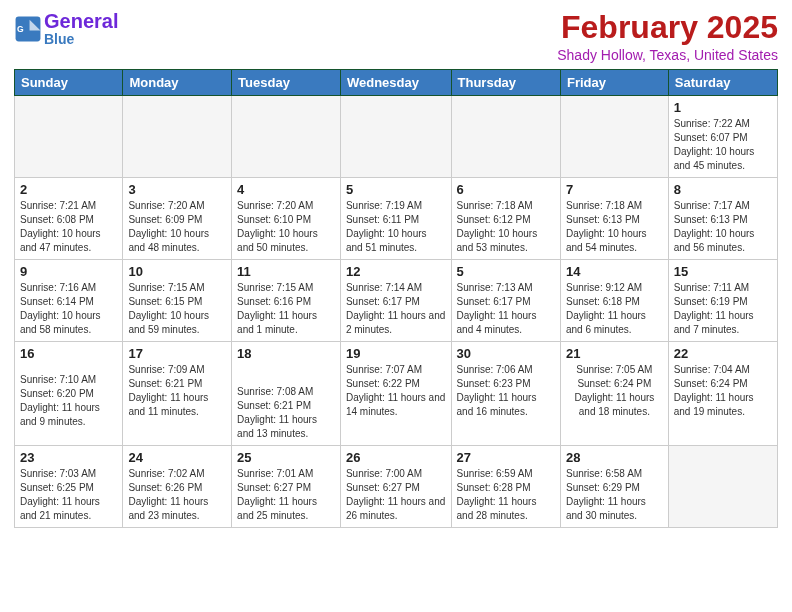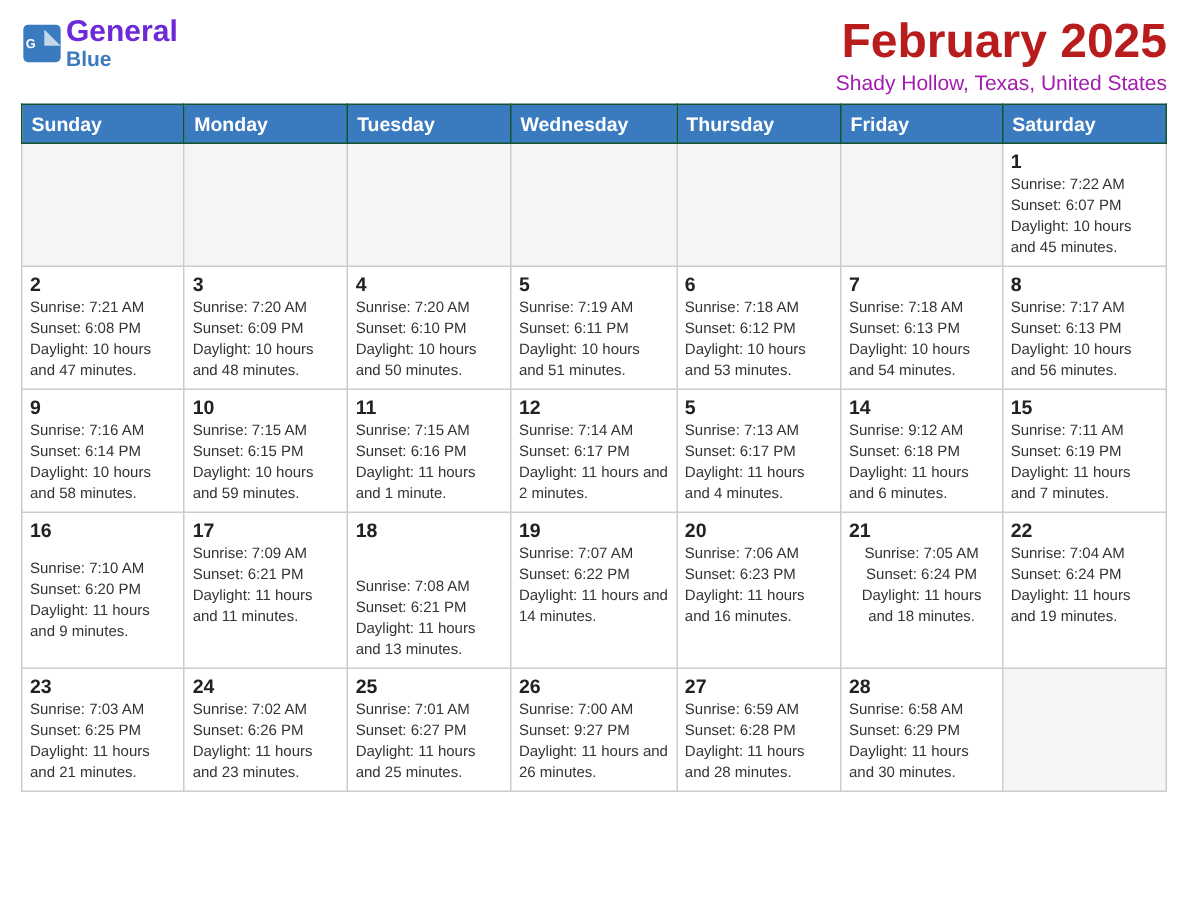--- a/index.html
+++ b/index.html
@@ -244,21 +244,21 @@
 Sunset: 6:21 PM
 Daylight: 11 hours and 13 minutes.</div>
           </td>
           <td>
             <span class="day-num">19</span>
             <div class="day-info" style="white-space: pre-line;">Sunrise: 7:07 AM
 Sunset: 6:22 PM
 Daylight: 11 hours and 14 minutes.</div>
           </td>
           <td>
-            <span class="day-num">20</span>
+            <span class="day-num">30</span>
             <div class="day-info" style="white-space: pre-line;">Sunrise: 7:06 AM
 Sunset: 6:23 PM
 Daylight: 11 hours and 16 minutes.</div>
           </td>
           <td>
             <span class="day-num">21</span>
             <div class="day-info" style="white-space: pre-line; text-align: center;">Sunrise: 7:05 AM
 Sunset: 6:24 PM
 Daylight: 11 hours and 18 minutes.</div>
           </td>
@@ -284,21 +284,21 @@
           </td>
           <td>
             <span class="day-num">25</span>
             <div class="day-info" style="white-space: pre-line;">Sunrise: 7:01 AM
 Sunset: 6:27 PM
 Daylight: 11 hours and 25 minutes.</div>
           </td>
           <td>
             <span class="day-num">26</span>
             <div class="day-info" style="white-space: pre-line;">Sunrise: 7:00 AM
-Sunset: 9:27 PM
+Sunset: 6:27 PM
 Daylight: 11 hours and 26 minutes.</div>
           </td>
           <td>
             <span class="day-num">27</span>
             <div class="day-info" style="white-space: pre-line;">Sunrise: 6:59 AM
 Sunset: 6:28 PM
 Daylight: 11 hours and 28 minutes.</div>
           </td>
           <td>
             <span class="day-num">28</span>

